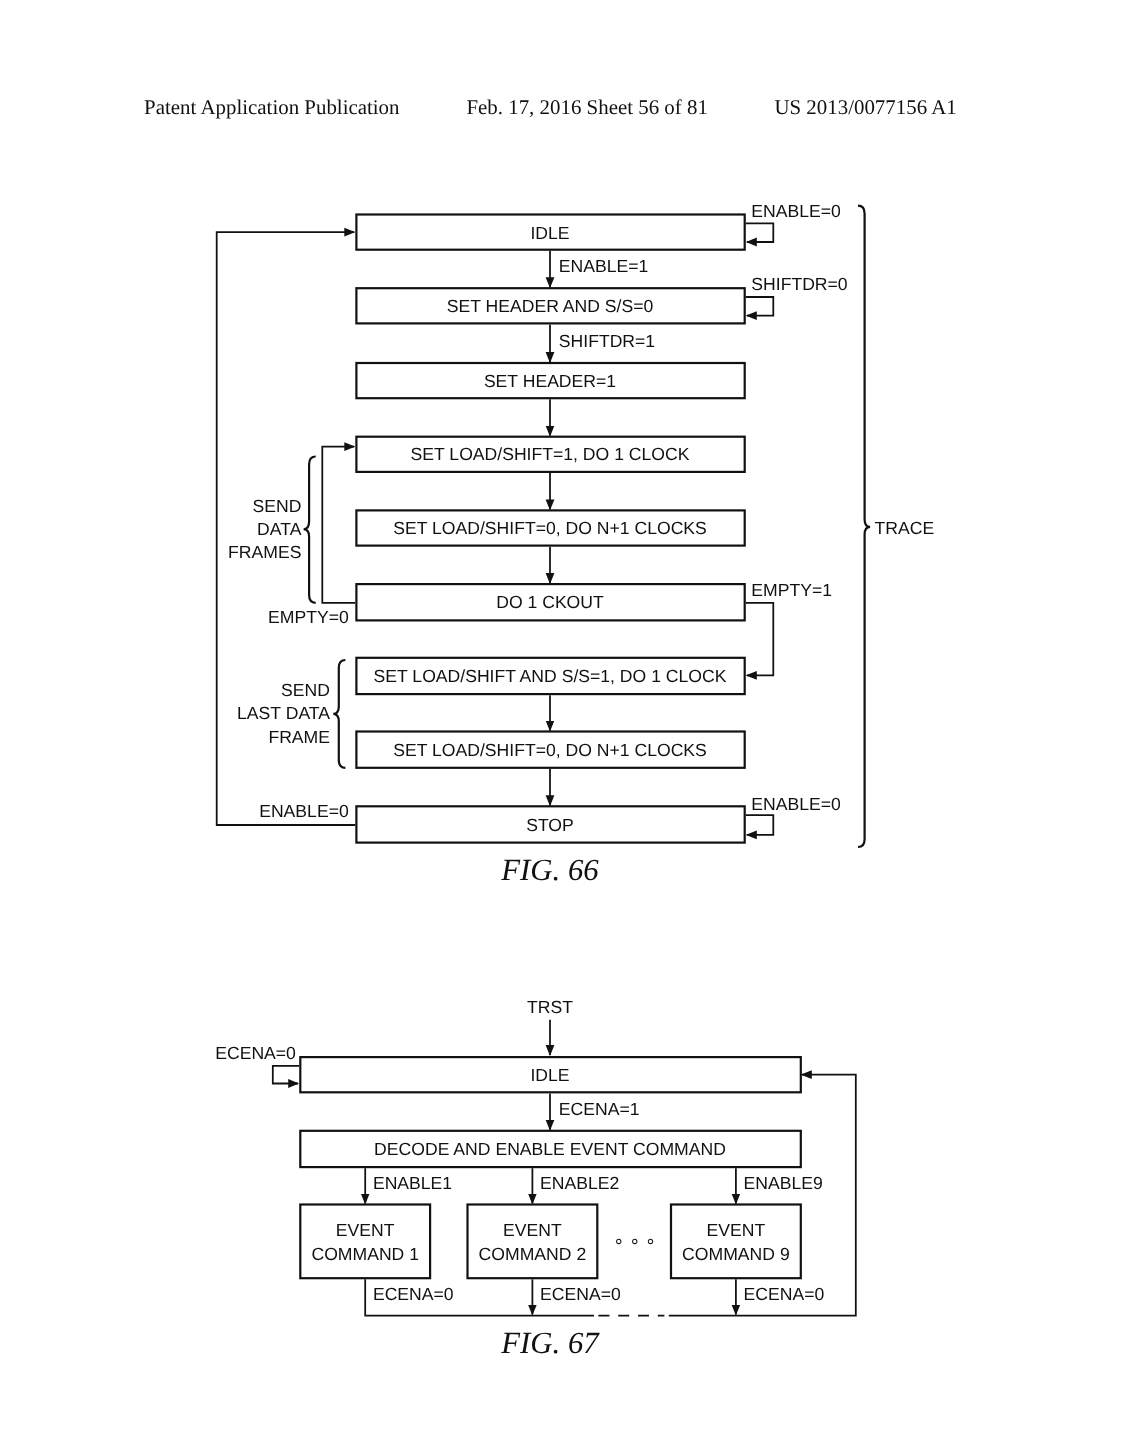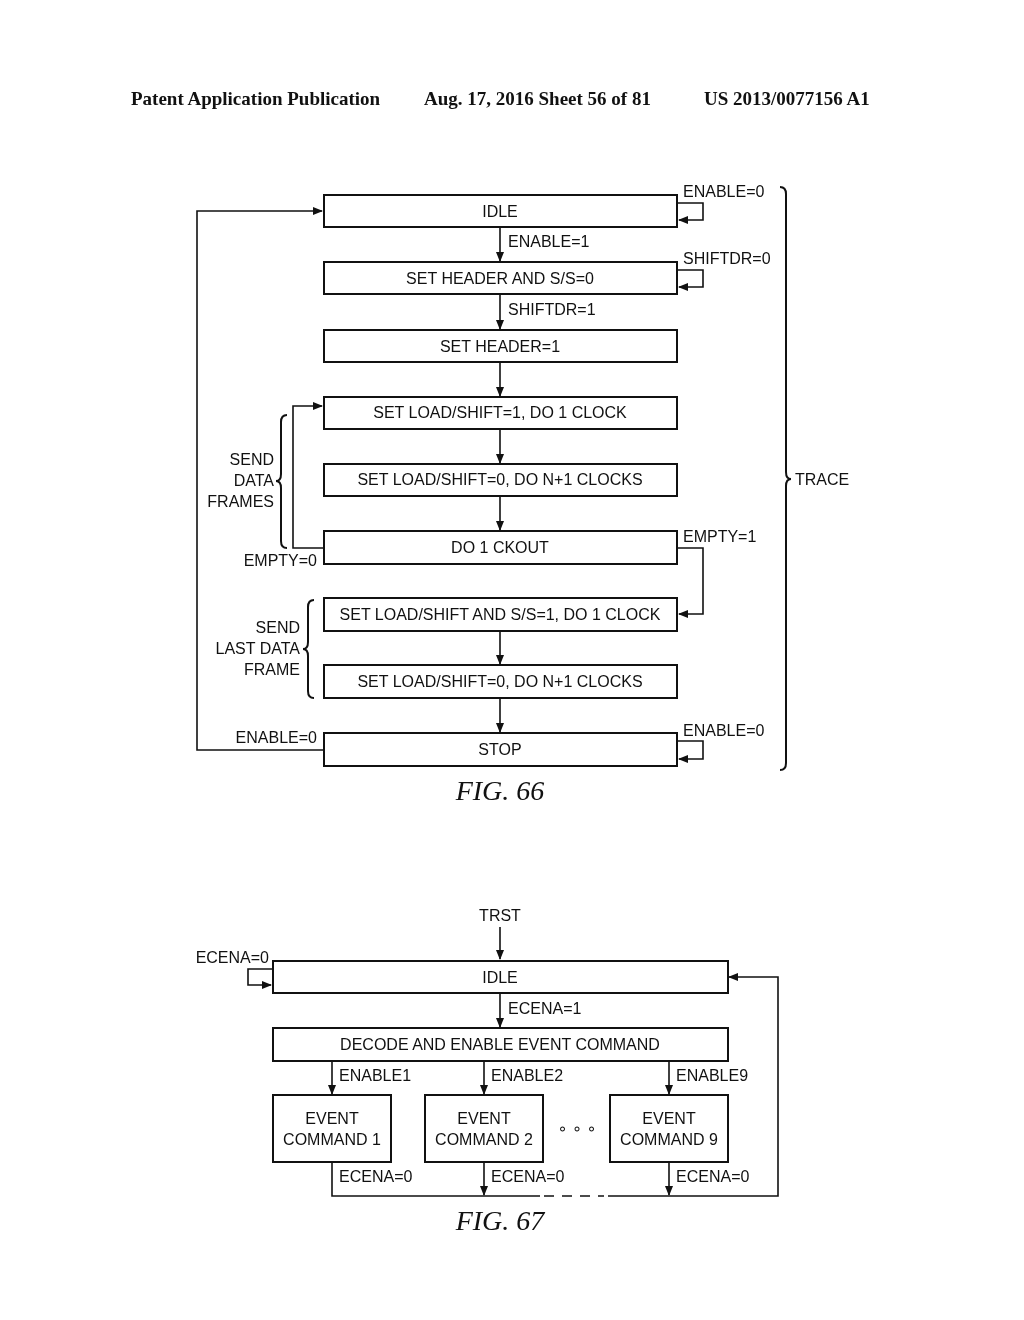--- a/index.html
+++ b/index.html
@@ -1,34 +1,34 @@
 <!DOCTYPE html>
 <html><head>
 <meta charset="utf-8">
 <style>
   html, body { margin: 0; padding: 0; background: #ffffff; }
   body { width: 1024px; height: 1320px; position: relative; overflow: hidden; }
-  .header { position: absolute; top: 88px; left: 0; width: 1024px; height: 26px; font-family: "Liberation Serif", serif; font-weight: bold; font-size: 19px; color: #111; }
+  .header { position: absolute; top: 88px; left: 0; width: 1024px; height: 26px; font-family: "Liberation Serif", serif; font-weight: normal; font-size: 19px; color: #111; }
   .header span { position: absolute; top: 0; white-space: nowrap; }
   svg { position: absolute; left: 0; top: 0; }
   svg text { font-family: "Liberation Sans", sans-serif; fill: #111; }
   .lbl { font-size: 16px; }
   .box-text { font-size: 16px; }
   .fig { font-family: "Liberation Serif", serif; font-style: italic; font-size: 28px; }
   .box { fill: #fff; stroke: #111; stroke-width: 2; }
   .line { fill: none; stroke: #111; stroke-width: 1.6; }
   .thick { fill: none; stroke: #111; stroke-width: 2; }
   .dash { fill: none; stroke: #111; stroke-width: 1.6; stroke-dasharray: 10 8; }
 </style>
 </head>
 <body>
 
 <div class="header">
   <span style="left:131px">Patent Application Publication</span>
-  <span style="left:424px">Aug. 17, 2016  Sheet 56 of 81</span>
+  <span style="left:424px">Feb. 17, 2016  Sheet 56 of 81</span>
   <span style="left:704px">US 2013/0077156 A1</span>
 </div>
 
 <svg width="1024" height="1320" viewBox="0 0 1024 1320">
   <defs>
     <marker id="arr" markerWidth="10" markerHeight="10" refX="9" refY="5" orient="auto" markerUnits="userSpaceOnUse">
       <path d="M0,1 L10,5 L0,9 Z" fill="#111"></path>
     </marker>
   </defs>
 

